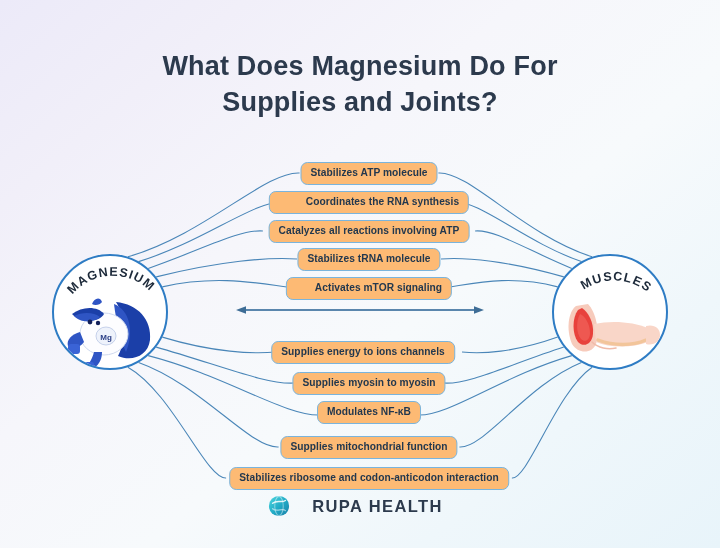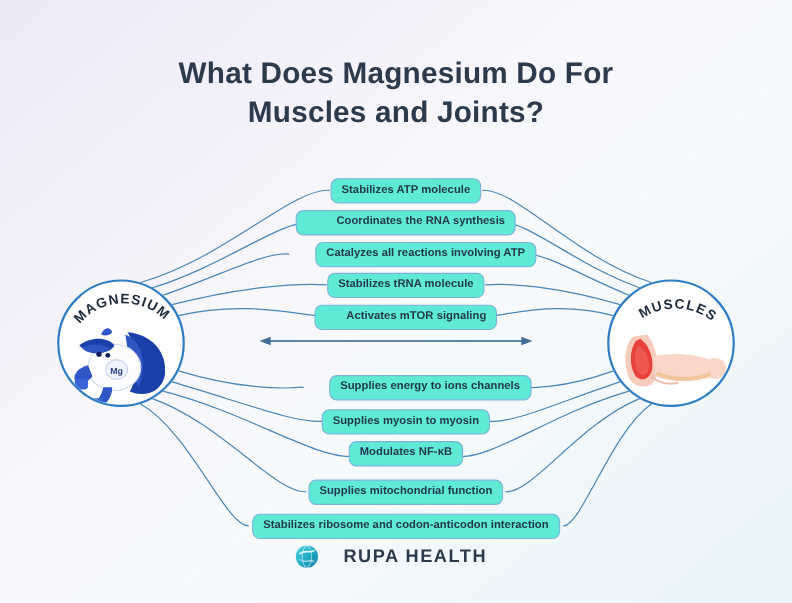--- a/index.html
+++ b/index.html
@@ -86,21 +86,21 @@
     position: absolute;
     left: 0;
     top: 34px;
     width: 116px;
     height: 82px;
   }
 
   
   .label {
     position: absolute;
-    background: #5eead4;
+    background: #fdba74;
     border: 1.3px solid #7ab4dc;
     border-radius: 7px;
     color: #23384e;
     font-size: 10.2px;
     line-height: 10.2px;
     font-weight: bold;
     padding: 5px 9px 6px 9px;
     white-space: nowrap;
     transform: translateX(-50%);
     letter-spacing: 0.05px;
@@ -124,21 +124,21 @@
     font-weight: bold;
     letter-spacing: 1.4px;
   }
 </style>
 </head>
 <body>
 
 <div id="stage">
 
   <div id="title">What Does Magnesium Do For
-Muscles and Joints?</div>
+Supplies and Joints?</div>
 
   <svg id="wires" viewBox="0 0 720 548">
     <g id="curves-upper" fill="none" stroke="#4a86b8" stroke-width="1.1">
         <path d="M 127.9 256.8 C 205.2 234.5, 265.3 171.0, 299.6 173.0"></path>
         <path d="M 438.4 173.0 C 469.1 171.0, 522.9 234.5, 592.1 256.8"></path>
         <path d="M 138.6 261.6 C 204.0 241.6, 254.8 200.0, 283.9 202.0"></path>
         <path d="M 454.1 202.0 C 479.6 200.0, 524.1 241.6, 581.4 261.6"></path>
         <path d="M 148.2 268.4 C 199.8 250.6, 239.9 229.0, 262.9 231.0"></path>
         <path d="M 475.1 231.0 C 494.5 229.0, 528.3 250.6, 571.8 268.4"></path>
         <path d="M 156.2 276.9 C 219.6 261.1, 268.8 257.0, 297.0 259.0"></path>
@@ -225,26 +225,26 @@
 
       <path d="M92 36 C100 34 106 38 106 45 C106 52 99 56 92 54 Z" fill="#f9d6c8"></path>
 
       <path d="M38 52 C44 58 54 60 62 58" fill="none" stroke="#f0bba9" stroke-width="1.6" stroke-linecap="round"></path>
     </svg>
   </div>
 
   <div id="labels-upper">
       <div class="label" style="left: 369px; top: 162px;">Stabilizes ATP molecule</div>
       <div class="label" style="left: 369px; top: 191px; padding-left: 36px;">Coordinates the RNA synthesis</div>
-      <div class="label" style="left: 369px; top: 220px; margin-left: 18px;">Catalyzes all reactions involving ATP</div>
+      <div class="label" style="left: 369px; top: 220px;">Catalyzes all reactions involving ATP</div>
       <div class="label" style="left: 369px; top: 248px;">Stabilizes tRNA molecule</div>
       <div class="label" style="left: 369px; top: 277px; padding-left: 28px;">Activates mTOR signaling</div>
     </div>
   <div id="labels-lower">
-      <div class="label" style="left: 391px; top: 341px;">Supplies energy to ions channels</div>
+      <div class="label" style="left: 363px; top: 341px;">Supplies energy to ions channels</div>
       <div class="label" style="left: 369px; top: 372px;">Supplies myosin to myosin</div>
       <div class="label" style="left: 369px; top: 401px;">Modulates NF-κB</div>
       <div class="label" style="left: 369px; top: 436px;">Supplies mitochondrial function</div>
       <div class="label" style="left: 369px; top: 467px;">Stabilizes ribosome and codon-anticodon interaction</div>
     </div>
 
   <div id="footer">
     <svg id="footer-logo-mark" viewBox="0 0 24 24">
       <defs>
         <linearGradient id="lg" x1="0" y1="0" x2="1" y2="1">

